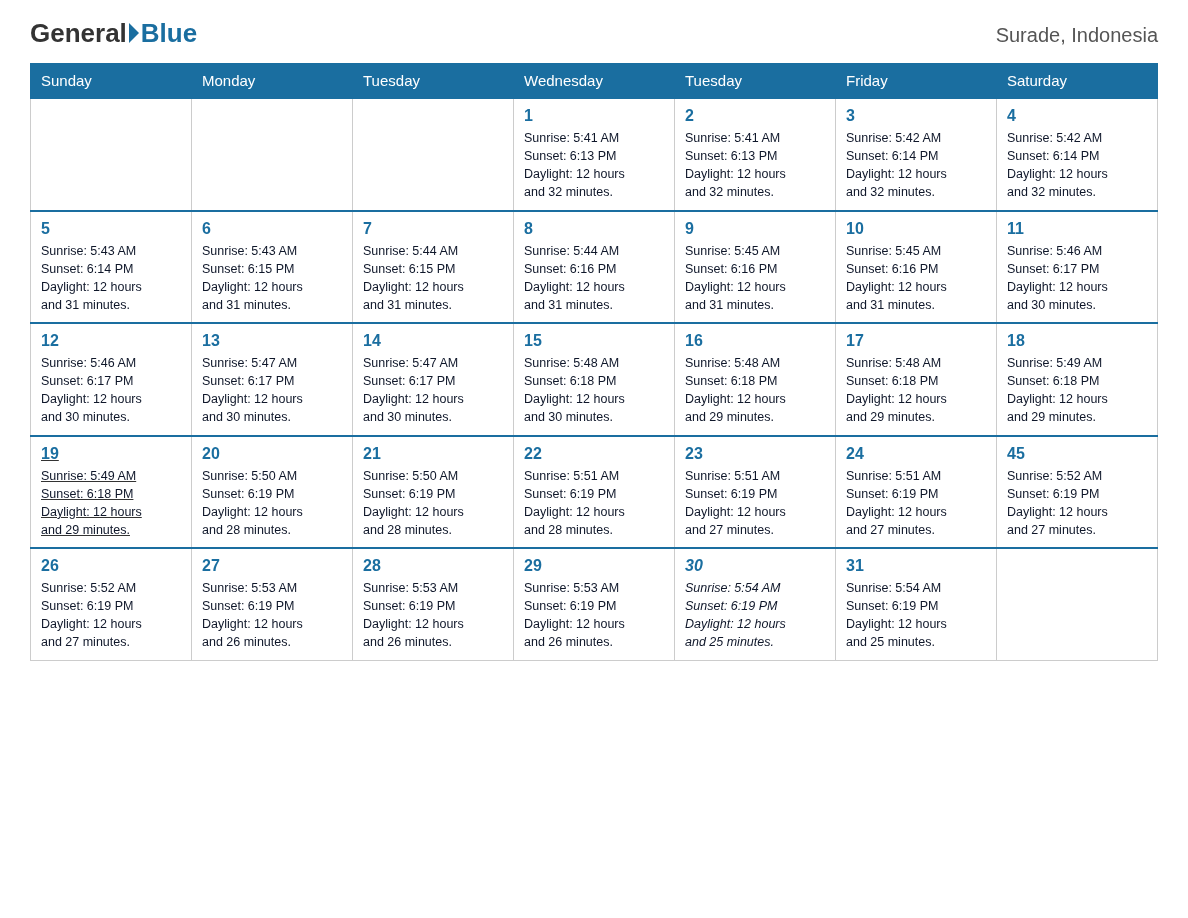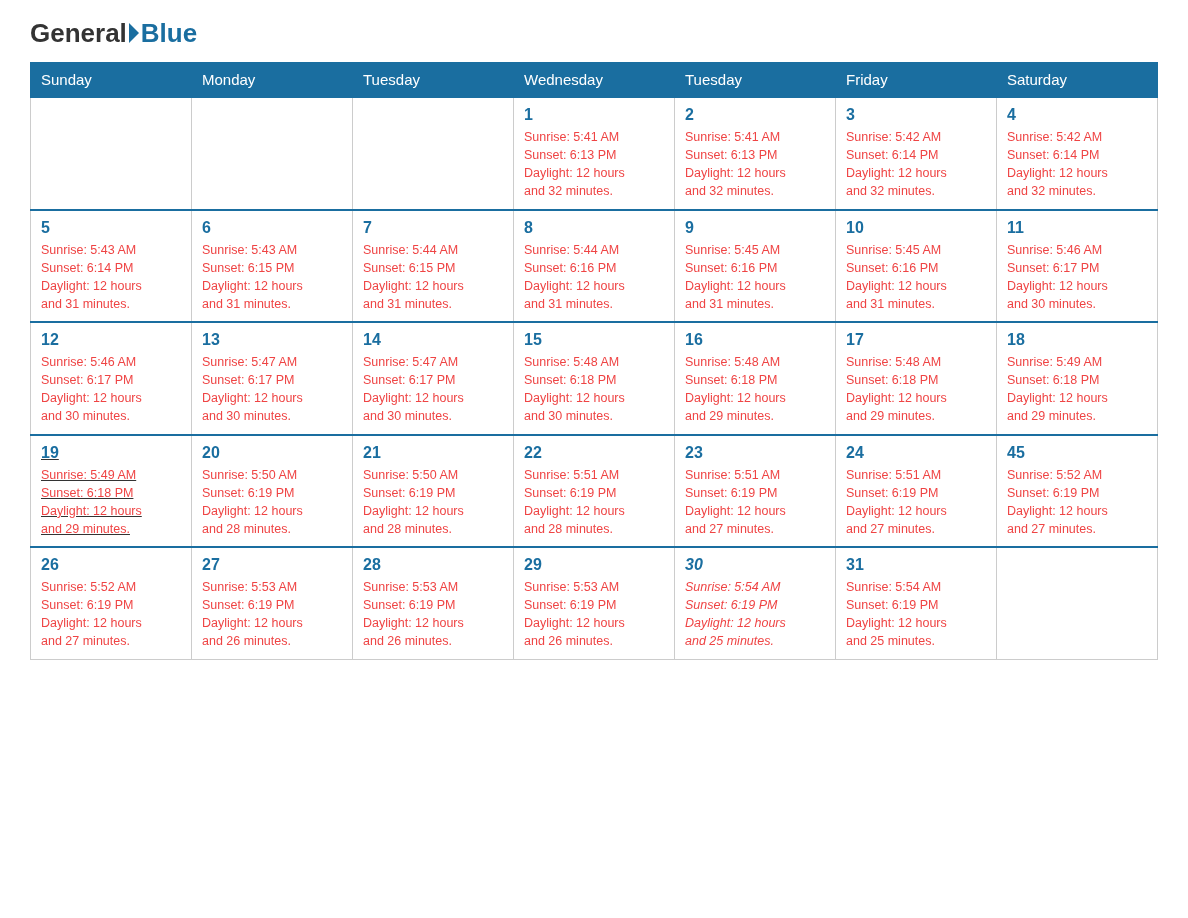--- a/index.html
+++ b/index.html
@@ -99,21 +99,21 @@
     .day-number {
       font-size: 16px;
       font-weight: bold;
       color: #1a6ea0;
       display: block;
       margin-bottom: 4px;
     }
 
     .day-info {
       font-size: 12.5px;
-      color: #ef4444;
+      color: #0f172a;
       line-height: 1.45;
     }
 
     tr:not(:first-child) td {
       border-top: 2px solid #1a6ea0;
     }
 
     
     .calendar tbody tr td {
       border-top: 1px solid #ccc;
@@ -128,20 +128,21 @@
 
 <div class="header">
   <div class="logo">
     <div class="logo-text">
       <span class="logo-general">General</span>
       <span class="logo-arrow"></span>
       <span class="logo-blue">Blue</span>
     </div>
   </div>
   <div class="title-section">
+    <div class="location-title">Surade, Indonesia</div>
   </div>
 </div>
 
 <table class="calendar">
   <thead>
     <tr>
     <th>Sunday</th>
         <th>Monday</th>
         <th>Tuesday</th>
         <th>Wednesday</th>

